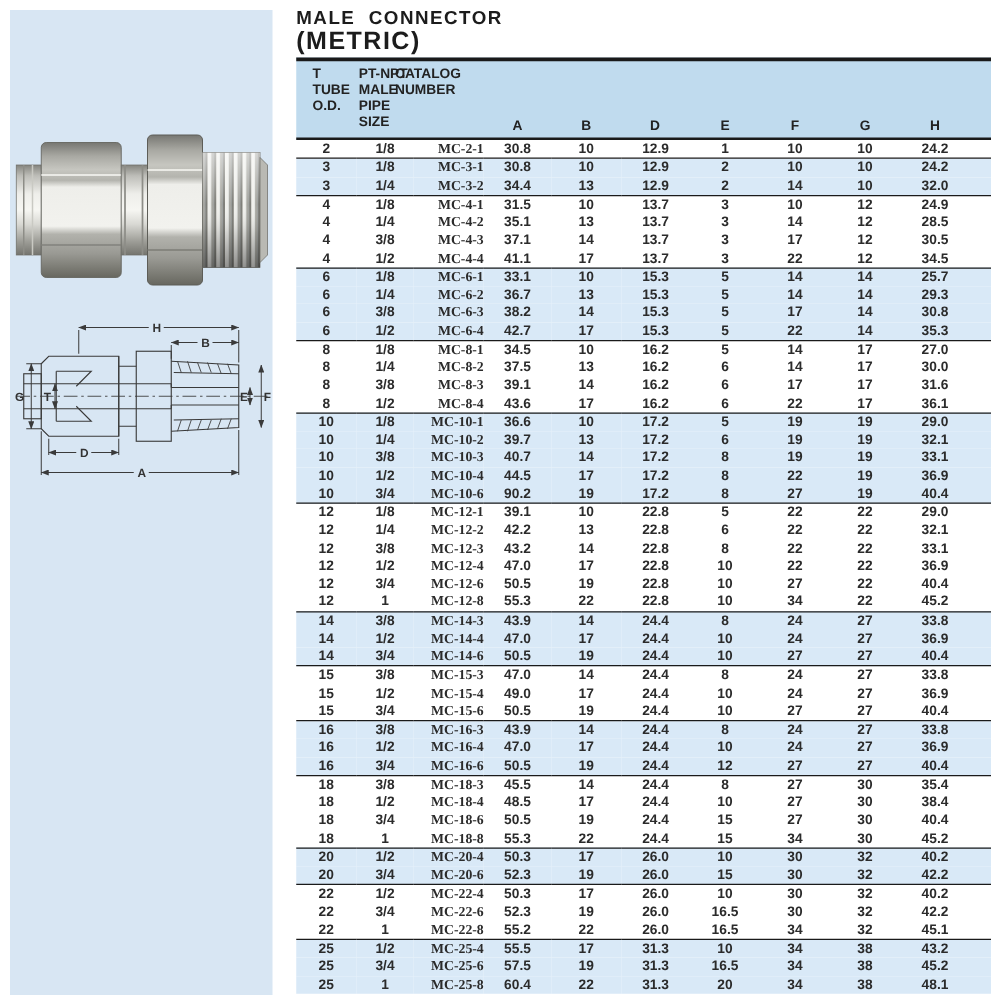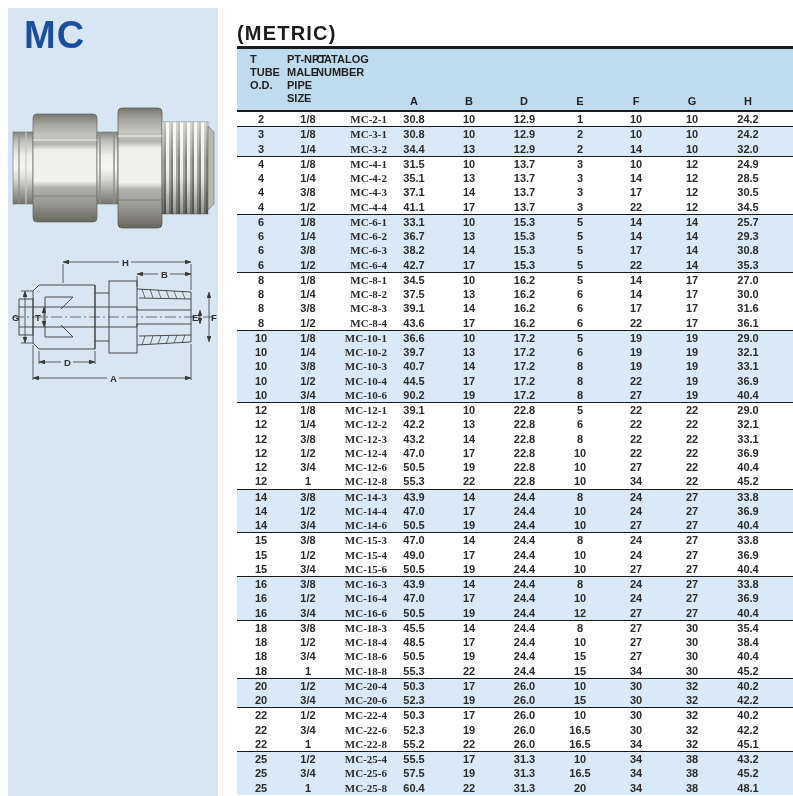--- a/index.html
+++ b/index.html
@@ -24,21 +24,20 @@
   table.spec td{height:14.25px;padding:0;font-size:11px;font-weight:700;color:#2b2b2b;text-align:center;line-height:14.25px;white-space:nowrap;overflow:visible;}
   table.spec td.cat{text-align:right;padding-left:2px;font-family:Liberation Serif, serif;}
   table.spec tr.blue td{background:#d9e9f7;}
   table.spec tr.sep td{border-top:1.5px solid #1a1a1a;}
   text{font-family:"Liberation Sans", sans-serif;}
 </style>
 </head>
 <body>
 
 <div class="panel">
-  <div class="code">MC</div>
 
   <div class="photo">
     <svg width="204" height="142" viewBox="0 0 204 142">
       <defs>
         <linearGradient id="metalV" x1="0" y1="0" x2="0" y2="1">
           <stop offset="0" stop-color="#85857f"></stop>
             <stop offset="0.12" stop-color="#bdbdb8"></stop>
           <stop offset="0.32" stop-color="#eeeeea"></stop>
             <stop offset="0.5" stop-color="#f6f6f2"></stop>
           <stop offset="0.66" stop-color="#d8d8d3"></stop>
@@ -175,20 +174,21 @@
         <rect x="50" y="103" width="12" height="10" fill="#d8e6f3"></rect>
         <text x="53" y="111.5">D</text>
         <rect x="96" y="119" width="12" height="10" fill="#d8e6f3"></rect>
         <text x="99" y="127.5">A</text>
       </g>
     </svg>
   </div>
 </div>
 
 <div class="content">
+  <div class="title">MALE  CONNECTOR</div>
   <div class="title2">(METRIC)</div>
 
   <div class="thead">
     <div class="hlbl" style="left:13px;top:4px;">T
 TUBE
 O.D.</div>
     <div class="hlbl" style="left:50px;top:4px;">PT-NPT
 MALE
 PIPE
 SIZE</div>

